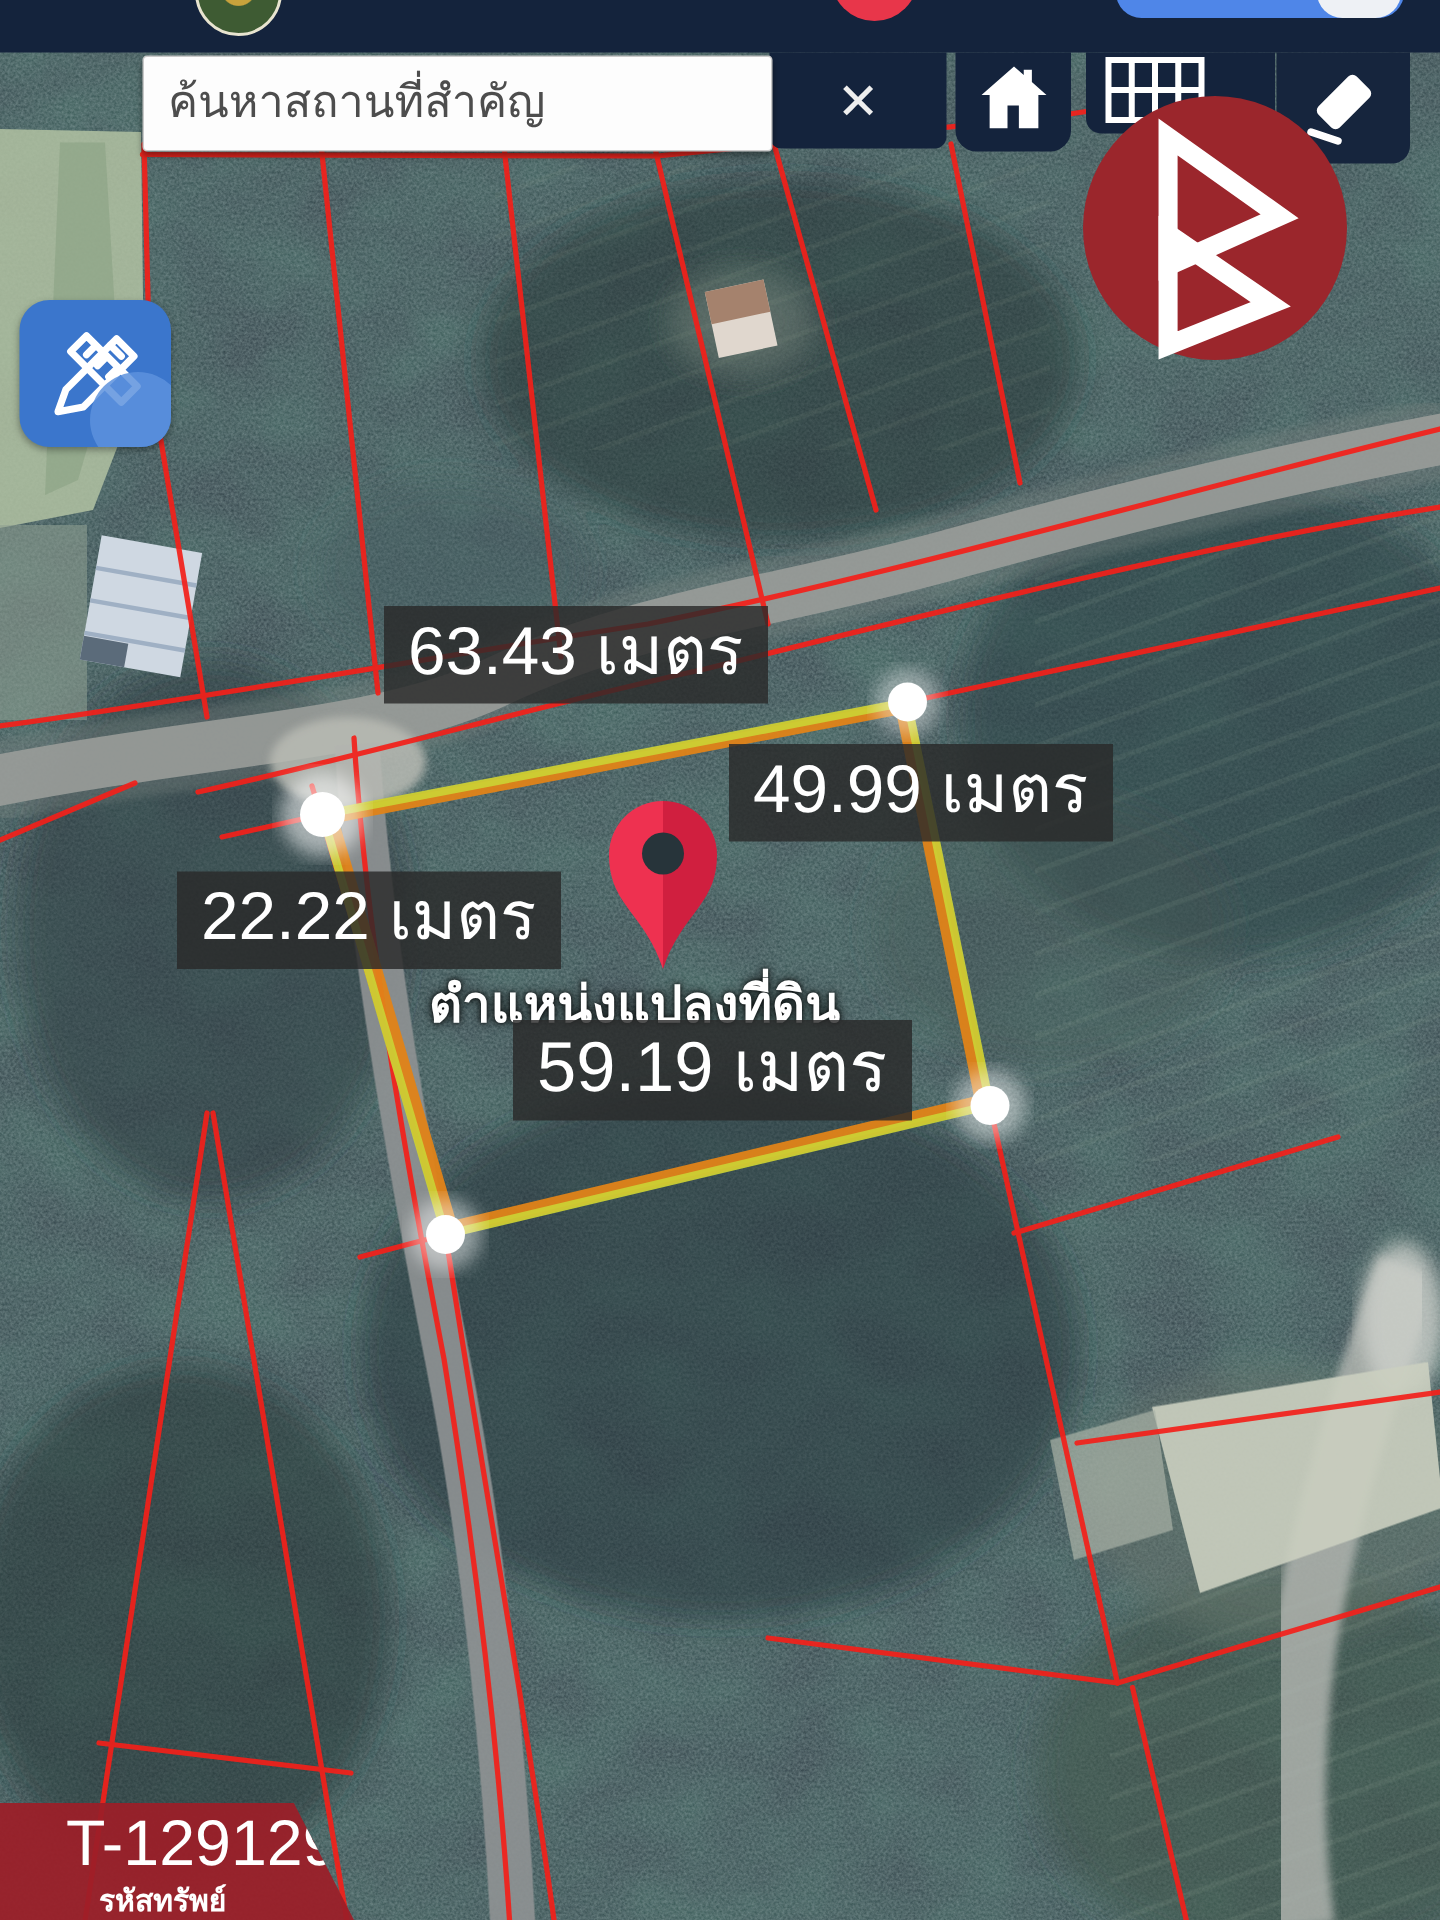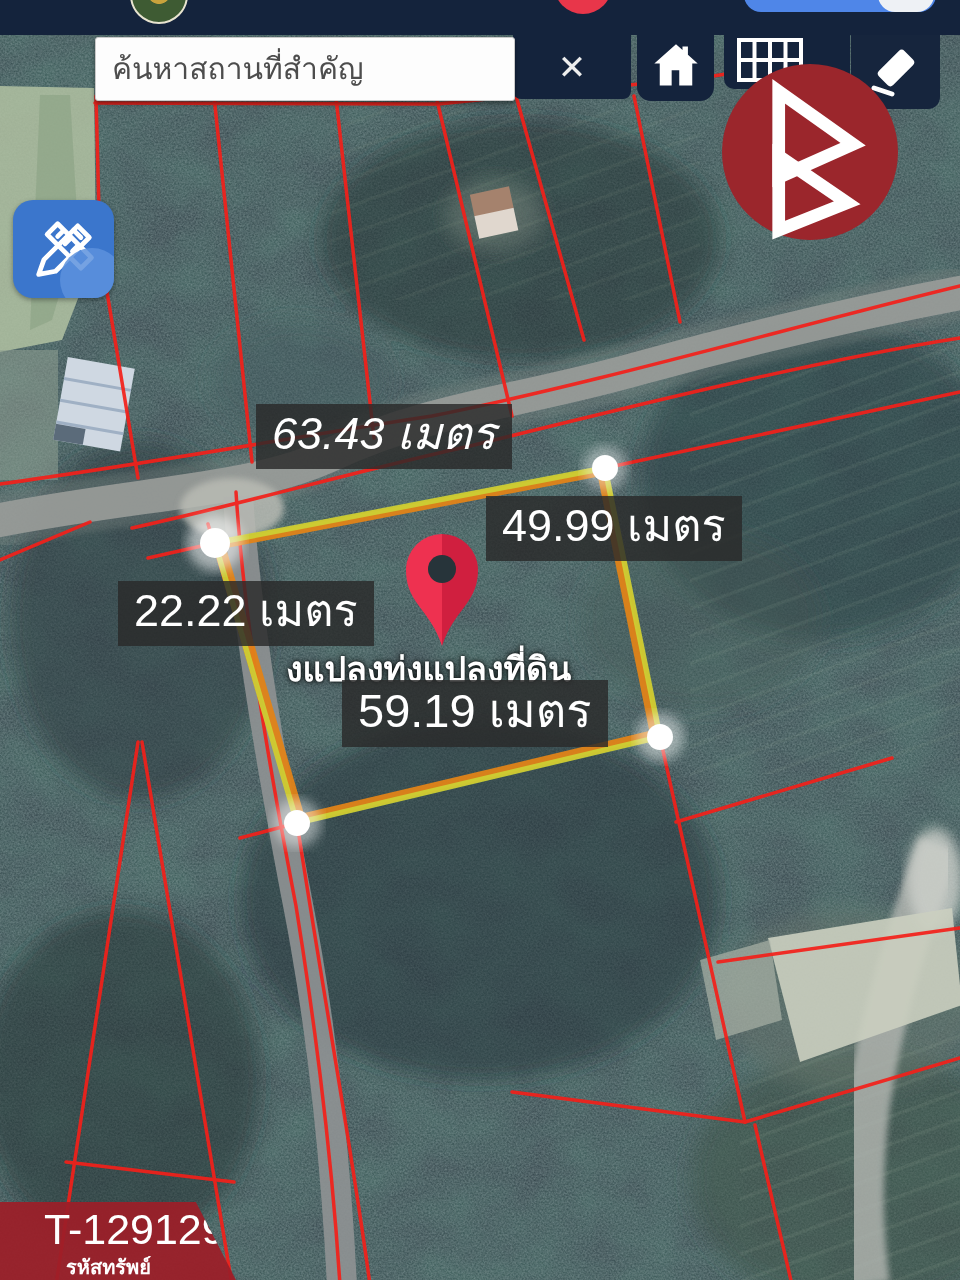--- a/index.html
+++ b/index.html
@@ -187,23 +187,23 @@
       </g>
     </g>
 
     <g>
       <path d="M442 646 C436 628 428 618 419 606 C410 594 406 584 406 570
                A36 36 0 1 1 478 570 C478 584 474 594 465 606 C456 618 448 628 442 646 Z" fill="url(#ping)"></path>
       <circle cx="442" cy="569" r="14" fill="#27343a"></circle>
     </g>
   </svg>
 
-  <div class="pin-caption" style="left:286px;top:642px;">งแปลงท่งแปลงที่ดิน</div>
-
-  <div class="mlabel" style="left:256px;top:404px;font-style:italic;">63.43 เมตร</div>
+  <div class="pin-caption" style="left:286px;top:642px;">ตำแหน่งแปลงที่ดิน</div>
+
+  <div class="mlabel" style="left:256px;top:404px;">63.43 เมตร</div>
   <div class="mlabel" style="left:486px;top:496px;">49.99 เมตร</div>
   <div class="mlabel" style="left:118px;top:581px;">22.22 เมตร</div>
   <div class="mlabel" style="left:342px;top:680px;font-size:47px;text-align:center;">59.19 เมตร</div>
 
   <div class="topbar"></div>
   <div class="emblem"></div>
   <div class="reddot"></div>
   <div class="bluepill">
       <div class="knob"></div>
     </div>

